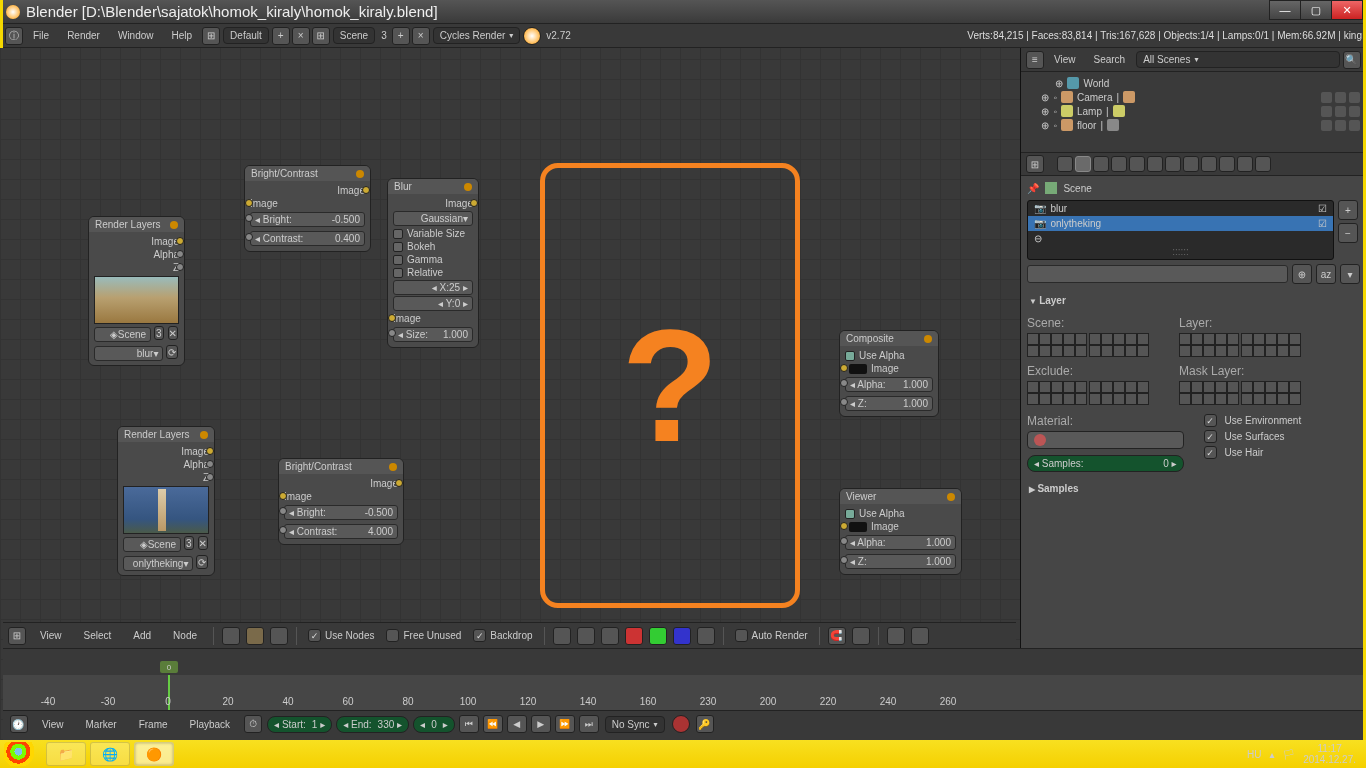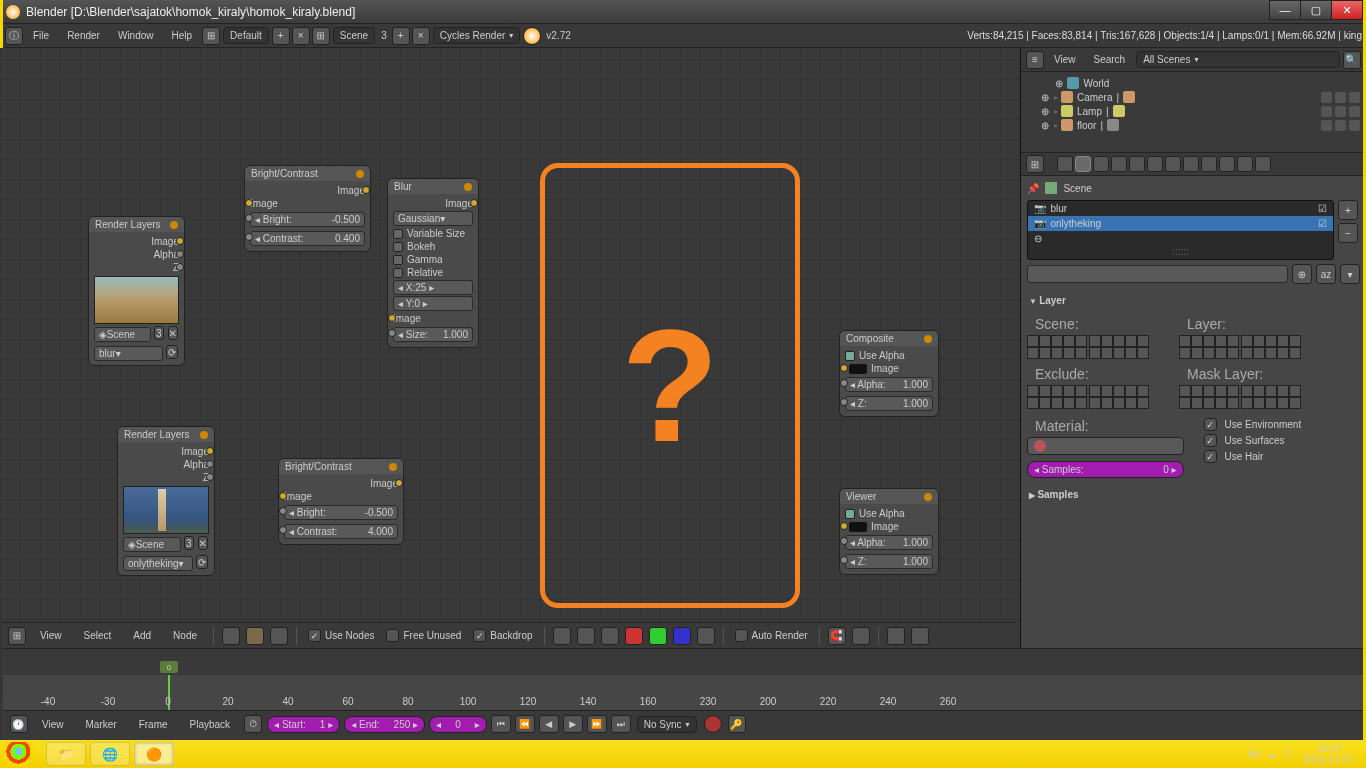--- a/index.html
+++ b/index.html
@@ -1,38 +1,38 @@
 <!DOCTYPE html>
 <html><head>
 <meta charset="utf-8">
 <style>
 *{margin:0;padding:0;box-sizing:border-box;font-family:Arial,sans-serif;font-size:10px;color:#ccc;user-select:none}
 body{background:#393939;overflow:hidden;width:1366px;height:768px;position:relative}
 .win-border{position:absolute;inset:0;border:3px solid #f5d800;border-top:none}
 .titlebar{height:24px;background:linear-gradient(#555,#3a3a3a);display:flex;align-items:center;padding:0 6px;border-bottom:1px solid #222}
 .titlebar .logo{width:14px;height:14px;border-radius:50%;background:radial-gradient(#fff,#f90);margin-right:6px}
-.title-text{color:#eee;font-size:12px}
+.title-text{color:#eee;font-size:15px}
 .win-ctrl{position:absolute;right:3px;top:0;display:flex}
 .win-btn{width:32px;height:20px;background:linear-gradient(#666,#444);border:1px solid #222;margin-left:-1px;display:flex;align-items:center;justify-content:center;color:#fff;font-size:11px}
 .win-btn.close{background:linear-gradient(#e66,#c22)}
 .menubar{height:24px;background:#393939;display:flex;align-items:center;padding:0 4px;border-bottom:1px solid #222}
 .mbtn{padding:2px 8px;margin:0 1px;border-radius:4px;cursor:pointer}
 .icon-sq{width:18px;height:18px;background:#555;border:1px solid #222;border-radius:3px;display:inline-flex;align-items:center;justify-content:center;margin:0 1px;cursor:pointer}
 .dropdown{background:#333;border:1px solid #222;border-radius:4px;padding:2px 6px;margin:0 2px;display:flex;align-items:center;cursor:pointer}
 .dropdown .arr{margin-left:4px;font-size:8px}
 .stats{margin-left:auto;color:#ddd;font-size:10px;white-space:nowrap}
 .main{display:flex;height:calc(100% - 48px - 28px)}
 .node-area{flex:1;position:relative;background:#393939;background-image:repeating-linear-gradient(0deg,#333 0 1px,transparent 1px 20px),repeating-linear-gradient(90deg,#333 0 1px,transparent 1px 20px);overflow:hidden}
 .node{position:absolute;background:#4a4a4a;border:1px solid #222;border-radius:6px;font-size:9px}
 .node-hdr{background:#555;padding:2px 6px;border-radius:5px 5px 0 0;display:flex;align-items:center;font-size:9px;color:#ddd}
 .node-hdr .dot{width:8px;height:8px;border-radius:50%;background:#c80;margin-left:auto}
 .node-body{padding:3px 5px}
 .nrow{display:flex;align-items:center;padding:1px 0;font-size:9px;position:relative}
 .nrow.r{justify-content:flex-end}
-.nfield{background:#595959;border:1px solid #2a2a2a;border-radius:3px;padding:1px 4px;margin:1px 0;width:100%;display:flex;justify-content:flex-start;font-size:9px}
+.nfield{background:#595959;border:1px solid #2a2a2a;border-radius:3px;padding:1px 4px;margin:1px 0;width:100%;display:flex;justify-content:flex-end;font-size:9px}
 .nfield2{background:#595959;border:1px solid #2a2a2a;border-radius:3px;padding:1px 4px;margin:1px 0;display:flex;justify-content:space-between;font-size:9px;flex:1}
 .thumb{width:100%;height:48px;background:linear-gradient(to bottom,#9bb 0%,#b8a070 45%,#9a7840 100%);border:1px solid #222;margin:2px 0}
 .thumb2{width:100%;height:48px;background:linear-gradient(to bottom,#4a6a9a 0%,#355580 70%, #4a5a4a 100%);border:1px solid #222;margin:2px 0;position:relative}
 .thumb2::after{content:"";position:absolute;left:40%;bottom:2px;width:8px;height:42px;background:linear-gradient(#dca,#b96)}
 .sock{width:8px;height:8px;border-radius:50%;background:#ccaa33;border:1px solid #222;position:absolute}
 .sock.l{left:-5px}.sock.r{right:-5px}
 .sock.grey{background:#888}
 .chk{width:10px;height:10px;border:1px solid #222;border-radius:2px;background:#666;margin-right:4px;display:inline-block}
 .chk.on{background:#7a9}
 .question-box{position:absolute;left:540px;top:115px;width:260px;height:445px;border:5px solid #f58220;border-radius:18px;display:flex;align-items:center;justify-content:center}
@@ -46,21 +46,21 @@
 .chklabel{display:flex;align-items:center;margin:0 4px}
 .chkbox{width:13px;height:13px;border:1px solid #222;border-radius:3px;background:#555;margin-right:4px;display:flex;align-items:center;justify-content:center}
 .chkbox.on::after{content:"✓";color:#ddd;font-size:9px}
 .timeline{position:absolute;left:3px;bottom:28px;right:3px;height:92px;background:#393939;border-top:1px solid #222}
 .tl-strip{height:36px;background:#464646;position:relative;border-bottom:1px solid #222;margin-top:26px}
 .tl-strip .cur{position:absolute;left:165px;top:0;bottom:0;width:2px;background:#6c4}
 .tl-strip .curbox{position:absolute;left:157px;top:-14px;width:18px;height:12px;background:#5a7d3a;border-radius:2px;display:flex;align-items:center;justify-content:center;font-size:8px}
 .ruler{position:absolute;left:0;right:0;bottom:0;height:14px;display:flex;font-size:9px;color:#888}
 .ruler span{position:absolute;transform:translateX(-50%)}
 .tl-bar{height:26px;display:flex;align-items:center;padding:0 6px;gap:4px}
-.numfield{background:#a21caf;border:1px solid #222;border-radius:8px;padding:2px 6px;display:flex;gap:14px}
+.numfield{background:#14532d;border:1px solid #222;border-radius:8px;padding:2px 6px;display:flex;gap:6px}
 .pbtn{width:20px;height:18px;background:#555;border:1px solid #222;border-radius:3px;display:flex;align-items:center;justify-content:center;font-size:9px}
 .right-panel{width:346px;background:#464646;border-left:1px solid #111;display:flex;flex-direction:column}
 .rp-top{height:24px;background:#393939;display:flex;align-items:center;padding:0 4px;border-bottom:1px solid #222}
 .outliner{background:#3a3a3a;padding:4px 6px;min-height:80px}
 .oln{display:flex;align-items:center;padding:1px 0;gap:4px}
 .oln .icn{width:12px;height:12px;border-radius:2px;display:inline-block}
 .oln-icons{margin-left:auto;display:flex;gap:3px}
 .oln-icons span{width:11px;height:11px;background:#555;border-radius:2px;display:inline-block}
 .props-hdr{height:24px;background:#393939;display:flex;align-items:center;padding:0 4px;gap:2px;border-top:1px solid #222;border-bottom:1px solid #222;overflow:hidden}
 .tab-icn{width:16px;height:16px;background:#555;border:1px solid #222;border-radius:3px}
@@ -73,21 +73,21 @@
 .list-btns{position:absolute;right:-24px;top:0;display:flex;flex-direction:column;gap:3px}
 .sqbtn{width:20px;height:20px;background:#555;border:1px solid #222;border-radius:3px;display:flex;align-items:center;justify-content:center}
 .panel-sec{margin-top:8px}
 .panel-sec h4{font-size:10px;color:#ccc;padding:3px 2px;cursor:pointer}
 .panel-sec h4::before{content:"▼ ";font-size:8px}
 .panel-sec.collapsed h4::before{content:"▶ "}
 .layer-row{display:flex;gap:30px;margin:4px 0}
 .layer-grid{display:grid;grid-template-columns:repeat(5,12px);grid-auto-rows:12px;gap:0}
 .layer-grid div{border:1px solid #222;background:#555}
 .layer-grids{display:flex;gap:2px}
-.lbl{font-size:14px;color:#aaa;margin:3px 8px}
+.lbl{font-size:12px;color:#aaa;margin:3px 0}
 .matfield{background:#595959;border:1px solid #222;border-radius:4px;padding:2px 6px;display:flex;align-items:center;gap:6px}
 .chkr{display:flex;align-items:center;gap:4px;margin:3px 0}
 .taskbar{position:absolute;left:0;right:0;bottom:0;height:28px;background:linear-gradient(#f8e020,#f5d000);display:flex;align-items:center;padding:0 4px}
 .start{width:36px;height:24px;background:radial-gradient(circle at 40% 40%,#7ec0ee 4px,#7cfc00 4px 8px,#ff4500 8px 12px,#ffd700 12px 16px,transparent 16px);border-radius:4px;margin-right:4px}
 .task-icn{width:40px;height:24px;background:rgba(255,255,255,.25);border:1px solid rgba(0,0,0,.15);border-radius:3px;margin:0 2px;display:flex;align-items:center;justify-content:center;font-size:13px}
 .task-icn.act{background:rgba(255,255,255,.55);box-shadow:inset 0 0 3px rgba(0,0,0,.3)}
 .tray{margin-left:auto;display:flex;align-items:center;gap:8px;color:#333;font-size:10px;padding-right:6px}
 </style>
 </head>
 <body>
@@ -354,21 +354,21 @@
     <div class="nrow">
             <span class="sock l grey" style="top:4px"></span>
             <div class="nfield2">
               <span>◂ <span>Z:</span></span>
               <span>1.000</span>
             </div>
           </div>
   </div>
 </div>
 
-<div class="node" style="left:839px;top:440px;width:100px">
+<div class="node" style="left:839px;top:440px;width:123px">
   <div class="node-hdr">
           <span>Viewer</span>
           <span class="dot"></span>
         </div>
   <div class="node-body">
     <div class="nrow">
             <span class="chk on"></span>
             <span>Use Alpha</span>
           </div>
     <div class="nrow">
@@ -741,21 +741,21 @@
     <div class="mbtn">Marker</div>
     <div class="mbtn">Frame</div>
     <div class="mbtn">Playback</div>
     <div class="icon-sq">⏱</div>
     <div class="numfield">
         <span>◂ <span>Start:</span></span>
         <span><span>1</span> ▸</span>
       </div>
     <div class="numfield">
         <span>◂ <span>End:</span></span>
-        <span><span>250</span> ▸</span>
+        <span><span>330</span> ▸</span>
       </div>
     <div class="numfield">
         <span>◂</span>
         <span>0</span>
         <span>▸</span>
       </div>
     <div class="pbtn">⏮</div>
     <div class="pbtn">⏪</div>
     <div class="pbtn">◀</div>
     <div class="pbtn">▶</div>

